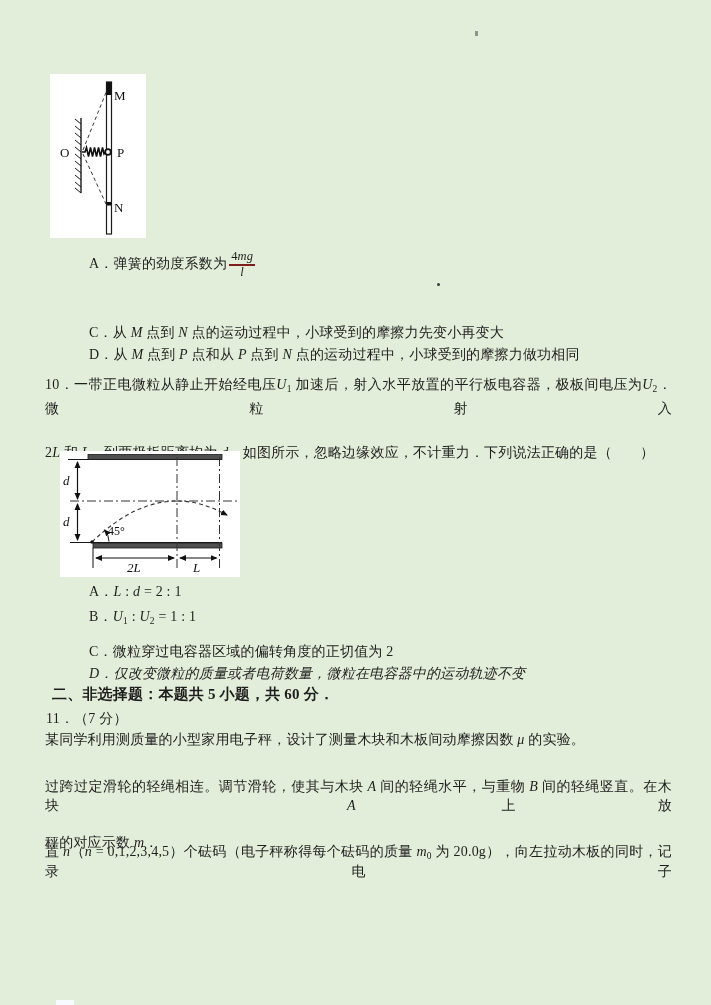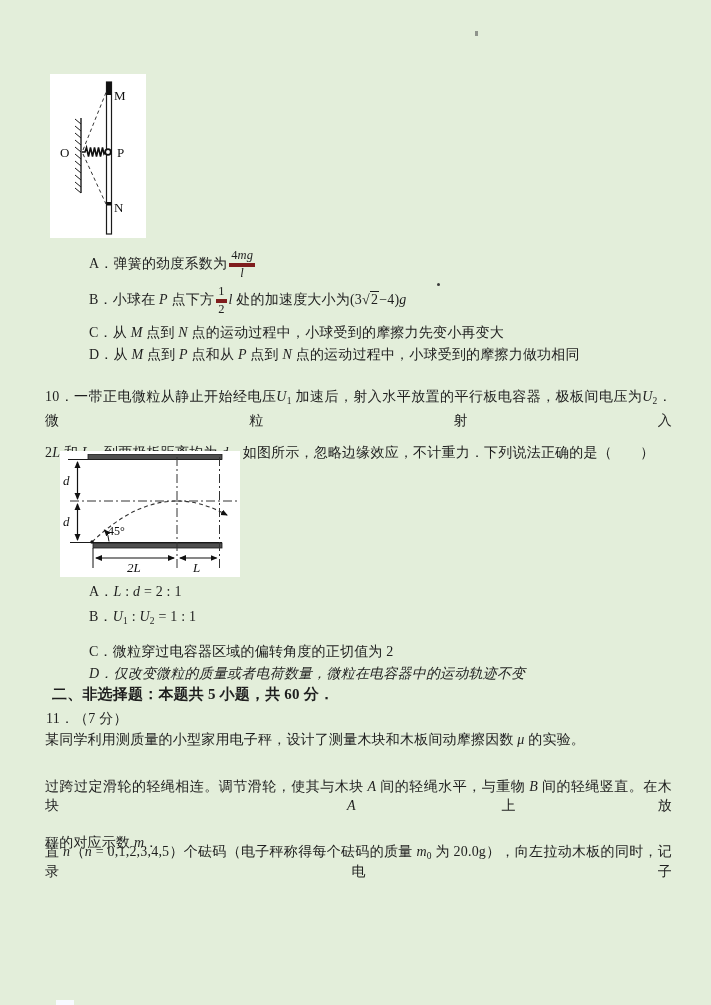--- a/index.html
+++ b/index.html
@@ -9,21 +9,21 @@
     font-family:"Liberation Serif","DejaVu Serif",serif;
     color:#1e1e1e;
   }
   .tline{position:absolute;left:45px;width:627px;font-size:14px;line-height:19px;letter-spacing:.2px;white-space:nowrap;}
   .just{white-space:normal;text-align:justify;text-align-last:justify;}
   .opt{left:55px;width:617px;margin-left:34px;}
   .bold{font-weight:bold;font-size:15px;}
   .i{font-style:italic;}
   .sub{font-size:9.5px;vertical-align:-3px;}
   .frac{display:inline-flex;flex-direction:column;align-items:center;vertical-align:middle;line-height:1.1;font-size:12.5px;margin:0 2px;}
-  .frac .num{border-bottom:4px solid #7f1d1d;padding:0 2px;}
+  .frac .num{border-bottom:2px solid #7f1d1d;padding:0 2px;}
   .frac .den{padding:0 2px;}
   .sqrt{display:inline;}
   .sqrt .rad{border-top:1.2px solid #1e1e1e;padding:0 1px;}
   .dbox{position:absolute;background:#ffffff;}
   .d1{left:50px;top:74px;width:96px;height:164px;}
   .d2{left:60px;top:451px;width:180px;height:126px;}
   .speck{position:absolute;}
 </style>
 </head>
 <body>
@@ -62,28 +62,24 @@
       <text x="10" y="83" font-size="13" fill="#111">O</text>
       <text x="67" y="83" font-size="13" fill="#111">P</text>
       <text x="64" y="138" font-size="13" fill="#111">N</text>
     </svg>
   </div>
 
   <div class="tline opt" style="top:247px;line-height:34px;"><span>A．弹簧的劲度系数为</span><span class="frac">
         <span class="num"><span>4</span><span class="i">mg</span></span>
         <span class="den"><span class="i">l</span></span>
       </span></div>
-  <div class="tline opt" style="top:283px;line-height:34px;"><span>B．小球在 </span><span class="i">P</span><span> 点下方</span><span class="frac">
-        <span class="num"><span>1</span></span>
-        <span class="den"><span>2</span></span>
-      </span><span class="i">l</span><span> 处的加速度大小为(3</span><span class="sqrt">√<span class="rad"><span>2</span></span></span><span>−4)</span><span class="i">g</span></div>
   <div class="tline opt" style="top:345px;"><span>D．从 </span><span class="i">M</span><span> 点到 </span><span class="i">P</span><span> 点和从 </span><span class="i">P</span><span> 点到 </span><span class="i">N</span><span> 点的运动过程中，小球受到的摩擦力做功相同</span></div>
   <div class="tline opt" style="top:323px;"><span>C．从 </span><span class="i">M</span><span> 点到 </span><span class="i">N</span><span> 点的运动过程中，小球受到的摩擦力先变小再变大</span></div>
 
-  <div class="tline just" style="top:375px;margin-top:12px;"><span>10．一带正电微粒从静止开始经电压</span><span class="i">U</span><span class="sub">1</span><span> 加速后，射入水平放置的平行板电容器，极板间电压为</span><span class="i">U</span><span class="sub">2</span><span>．微粒射入</span></div>
+  <div class="tline just" style="top:375px;"><span>10．一带正电微粒从静止开始经电压</span><span class="i">U</span><span class="sub">1</span><span> 加速后，射入水平放置的平行板电容器，极板间电压为</span><span class="i">U</span><span class="sub">2</span><span>．微粒射入</span></div>
   <div class="tline" style="top:426px;margin-top:17px;"><span>2</span><span class="i">L</span><span> 和 </span><span class="i">L</span><span>，到两极板距离均为 </span><span class="i">d</span><span>，如图所示，忽略边缘效应，不计重力．下列说法正确的是（　　）</span></div>
 
   <div class="dbox d2">
     <svg width="180" height="126" viewBox="0 0 180 126">
       <defs>
         <marker id="ah" markerWidth="8" markerHeight="8" refX="6" refY="3" orient="auto" markerUnits="userSpaceOnUse">
           <path d="M0,0 L7,3 L0,6 Z" fill="#111"></path>
         </marker>
         <marker id="ahs" markerWidth="8" markerHeight="8" refX="1" refY="3" orient="auto" markerUnits="userSpaceOnUse">
           <path d="M7,0 L0,3 L7,6 Z" fill="#111"></path>

